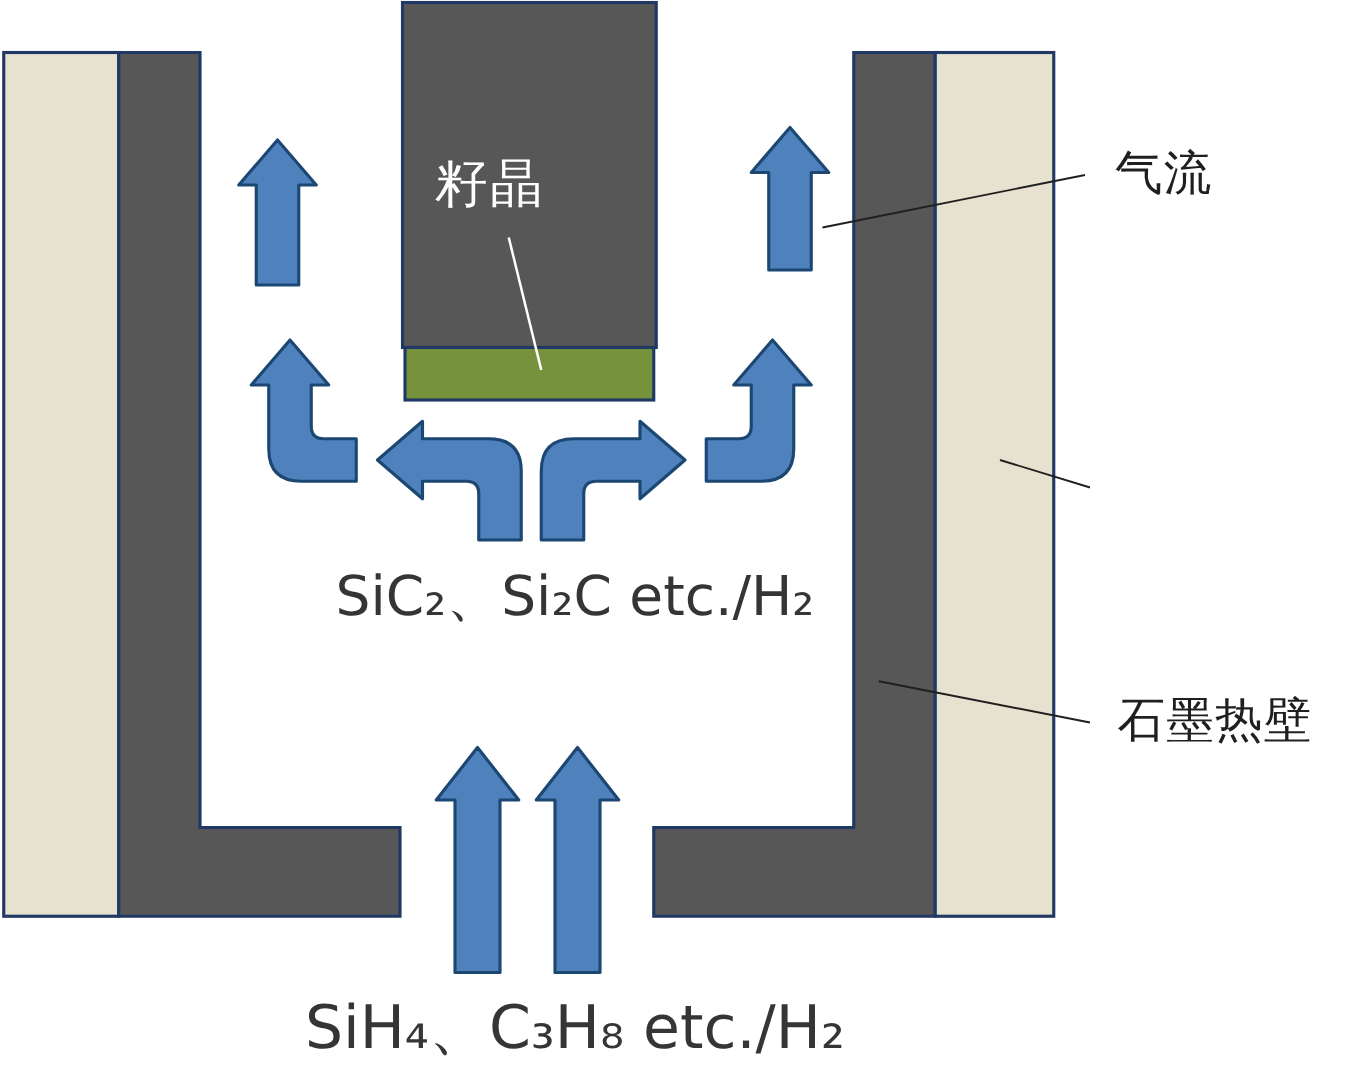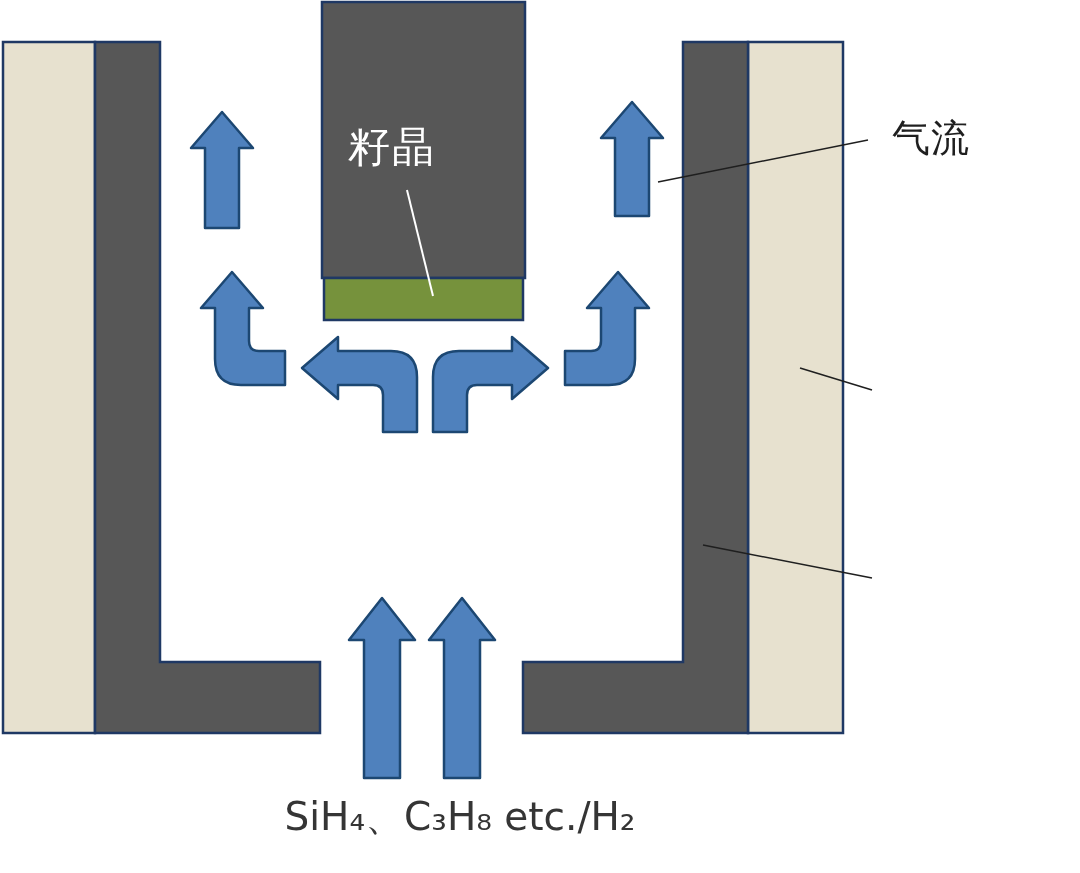--- a/index.html
+++ b/index.html
@@ -44,21 +44,21 @@
   .center-text {
     position: absolute;
     left: 150px;
     width: 620px;
     text-align: center;
     color: #353535;
     white-space: nowrap;
   }
   .reaction-1 { top: 448px; font-size: 44px; }
   .reaction-2 { top: 520px; font-size: 42px; letter-spacing: 4px; }
-  .inlet-text { top: 790px; font-size: 39px; }
+  .inlet-text { top: 790px; font-size: 48px; }
 </style>
 </head>
 <body>
 
 <div id="stage">
 
   <svg id="scene" viewBox="0 0 1080 873" xmlns="http://www.w3.org/2000/svg">
 
     <rect x="3" y="42" width="92" height="691" fill="#e7e1cf" stroke="#1f3864" stroke-width="2.5"></rect>
     <rect x="748" y="42" width="95" height="691" fill="#e7e1cf" stroke="#1f3864" stroke-width="2.5"></rect>
@@ -85,15 +85,17 @@
     <path d="M462 598 L495 640 L480 640 L480 778 L444 778 L444 640 L429 640 Z" fill="#4f81bd" stroke="#1c4772" stroke-width="2.5" stroke-linejoin="round"></path>
 
     <line x1="658" y1="182" x2="868" y2="140" stroke="#1f1f1f" stroke-width="1.5"></line>
     <line x1="800" y1="368" x2="872" y2="390" stroke="#1f1f1f" stroke-width="1.5"></line>
     <line x1="703" y1="545" x2="872" y2="578" stroke="#1f1f1f" stroke-width="1.5"></line>
   </svg>
 
   <div class="label seed-label">籽晶</div>
 
   <div class="label anno anno-gas">气流</div>
+  <div class="label anno anno-graphite">石墨热壁</div>
 
+  <div class="center-text reaction-1">SiC₂、Si₂C etc./H₂</div>
   <div class="center-text inlet-text">SiH₄、C₃H₈ etc./H₂</div>
 </div>
 
 </body></html>

